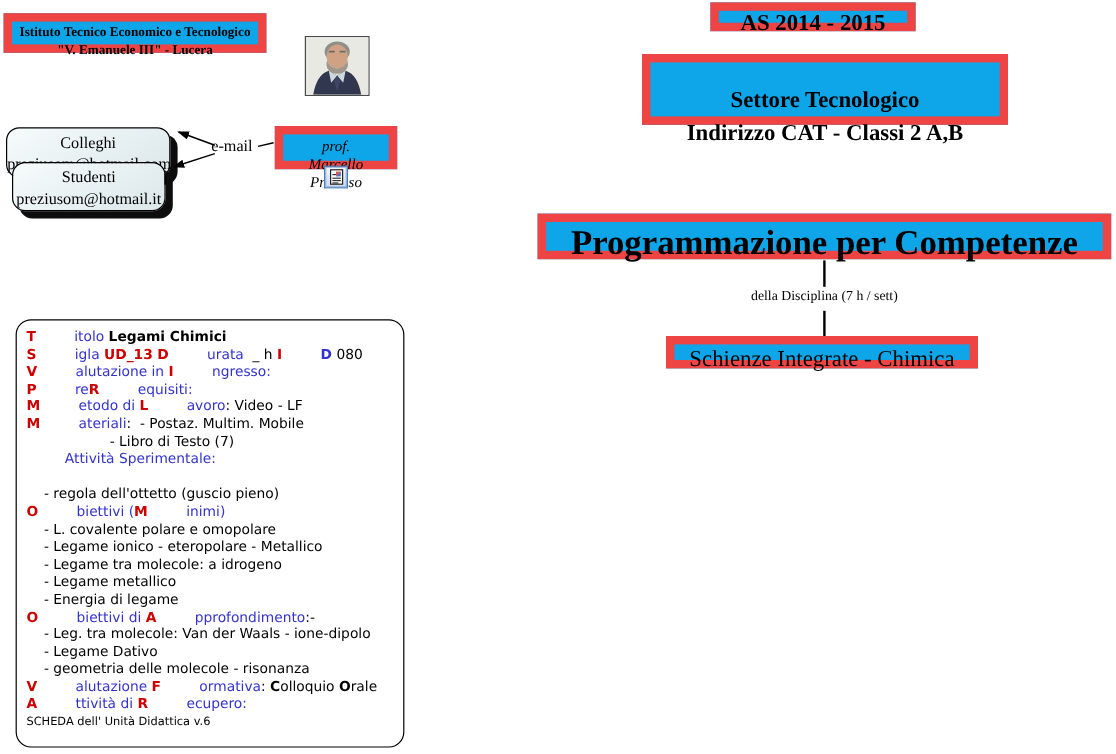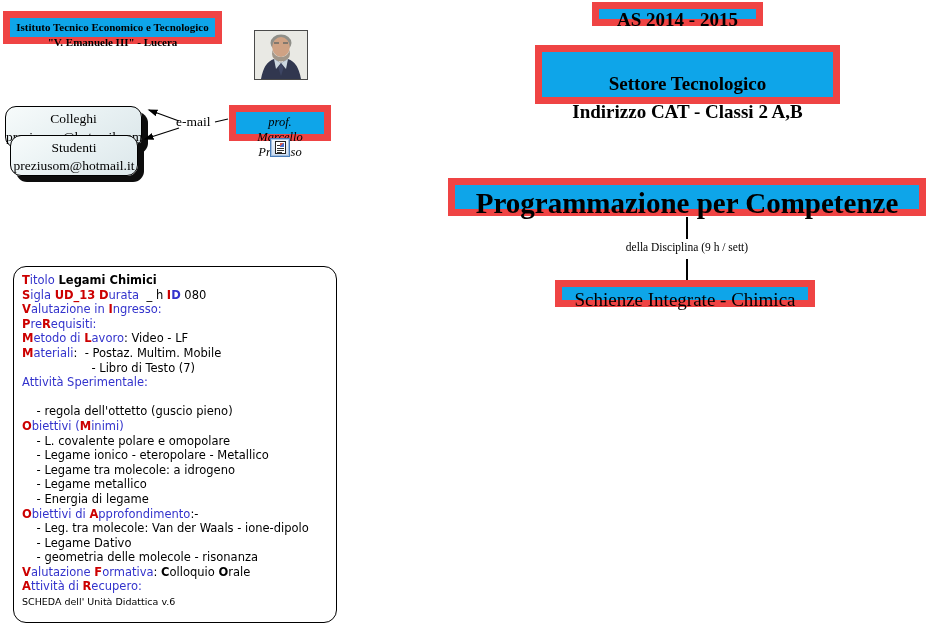--- a/index.html
+++ b/index.html
@@ -50,21 +50,21 @@
   .v1{left:686px;top:217px;height:22px;}
   .v2{left:686px;top:259px;height:21px;}
   .subtitle{left:585px;top:241px;width:204px;font-size:11.5px;}
   .discipline-box{left:555px;top:280px;width:260px;height:27px;font-weight:normal;font-size:19px;line-height:25px;}
 
   
   .ud-card{left:13px;top:266px;width:324px;height:357px;border:1px solid #000;border-radius:13px;
            background:#fff;box-sizing:border-box;padding:6px 0 0 8px;overflow:hidden;}
   .card-line{white-space:pre;font-family:"DejaVu Sans",sans-serif;font-size:11.5px;line-height:14.6px;color:#000;}
   .seg-r{color:var(--red,#cc0000);}
-  .seg-b{color:var(--blue,#3333cc);}
+  .seg-b{color:var(--blue,#3333cc);margin-left:32px;}
   .seg-k{color:#000;}
   .seg-bold{font-weight:bold;}
   .card-footer{font-family:"DejaVu Sans",sans-serif;font-size:9.5px;line-height:12px;margin-top:2px;color:#000;}
 </style>
 </head>
 <body>
 
 <div class="canvas">
 
   <div class="abs bordered center institute">
@@ -126,21 +126,21 @@
   <div class="abs bordered center as-box">AS 2014 - 2015</div>
 
   <div class="abs bordered center sector-box">
     <div>Settore Tecnologico</div>
     <div>Indirizzo CAT - Classi 2 A,B</div>
   </div>
 
   <div class="abs bordered center title-box">Programmazione per Competenze</div>
 
   <div class="abs vline v1"></div>
-  <div class="abs center subtitle">della Disciplina (9 h / sett)</div>
+  <div class="abs center subtitle">della Disciplina (7 h / sett)</div>
   <div class="abs vline v2"></div>
 
   <div class="abs bordered center discipline-box">Schienze Integrate - Chimica</div>
 
   <div class="abs ud-card">
     <div id="card-lines">
         <div class="card-line"><span class="seg-r seg-bold">T</span><span class="seg-b">itolo </span><span class="seg-k seg-bold">Legami Chimici</span></div>
         <div class="card-line"><span class="seg-r seg-bold">S</span><span class="seg-b">igla </span><span class="seg-r seg-bold">UD_13</span><span class="seg-k"> </span><span class="seg-r seg-bold">D</span><span class="seg-b">urata</span><span class="seg-k">  _ h </span><span class="seg-r seg-bold">I</span><span class="seg-b seg-bold">D</span><span class="seg-k"> 080</span></div>
         <div class="card-line"><span class="seg-r seg-bold">V</span><span class="seg-b">alutazione in </span><span class="seg-r seg-bold">I</span><span class="seg-b">ngresso:</span></div>
         <div class="card-line"><span class="seg-r seg-bold">P</span><span class="seg-b">re</span><span class="seg-r seg-bold">R</span><span class="seg-b">equisiti:</span></div>

